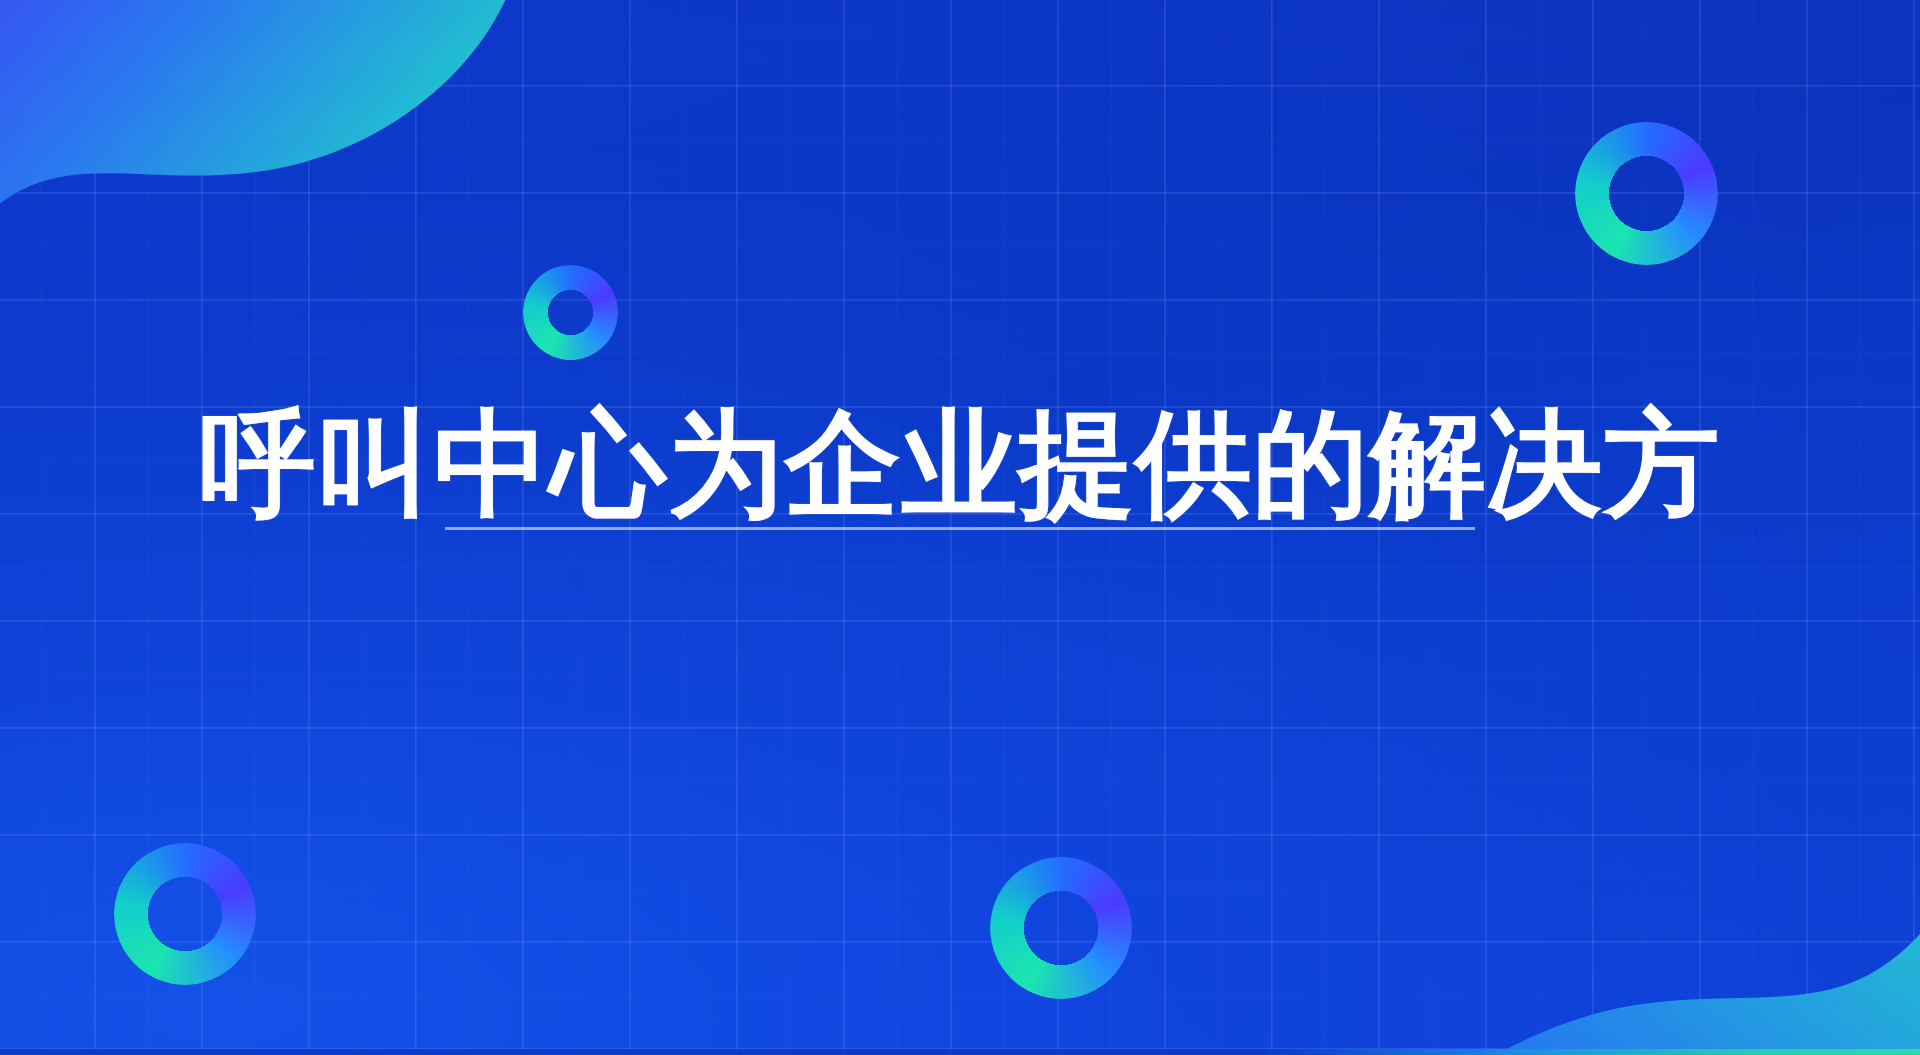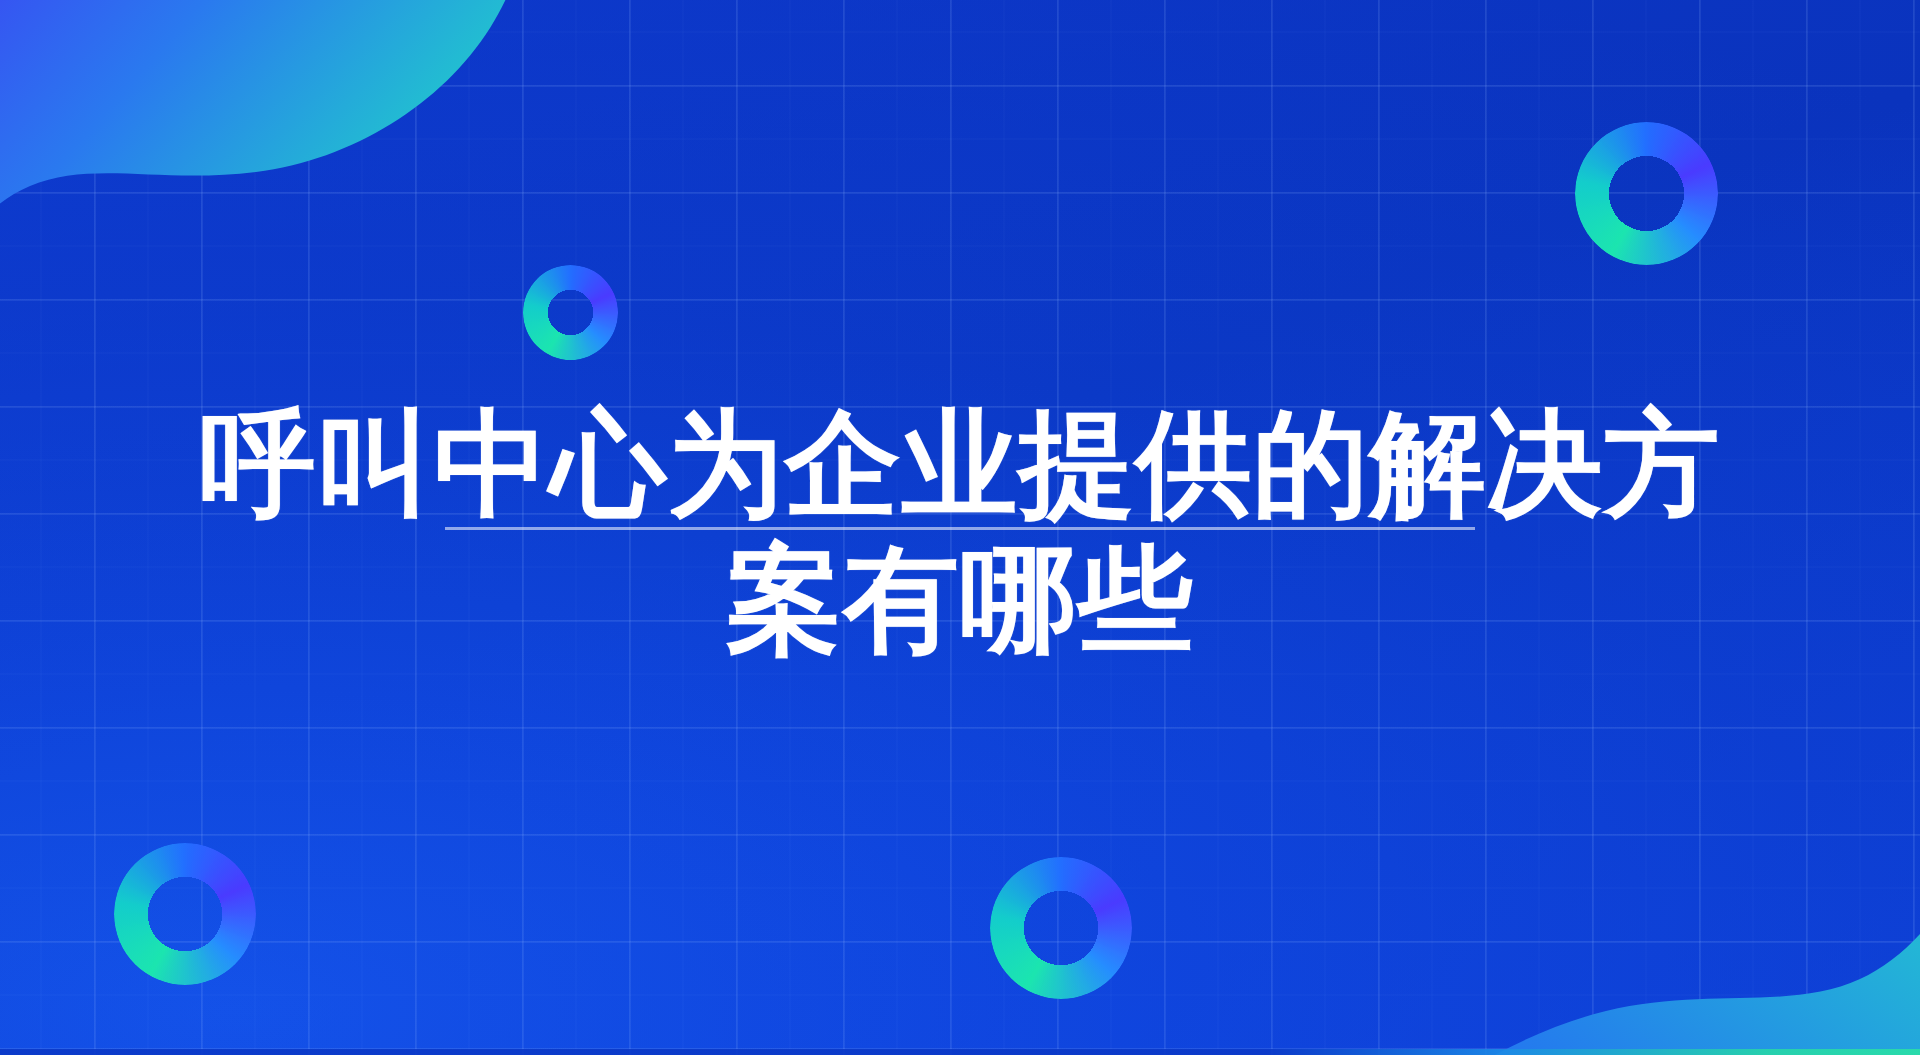--- a/index.html
+++ b/index.html
@@ -179,20 +179,19 @@
   <div class="ring ring-b"></div>
   <div class="ring ring-c"></div>
   <div class="ring ring-d"></div>
 
   <div class="headline">
     <span class="hl-line hl-line-1">
       <span>呼叫中心为企业提供的解决方</span>
       <span class="hl-underline"></span>
     </span>
     <span class="hl-line hl-line-2">
-      <span>案有哪些</span>
       <span class="hl-underline-2"></span>
     </span>
   </div>
 
   <div class="bottom-edge"></div>
 
 </div>
 
 </body></html>

